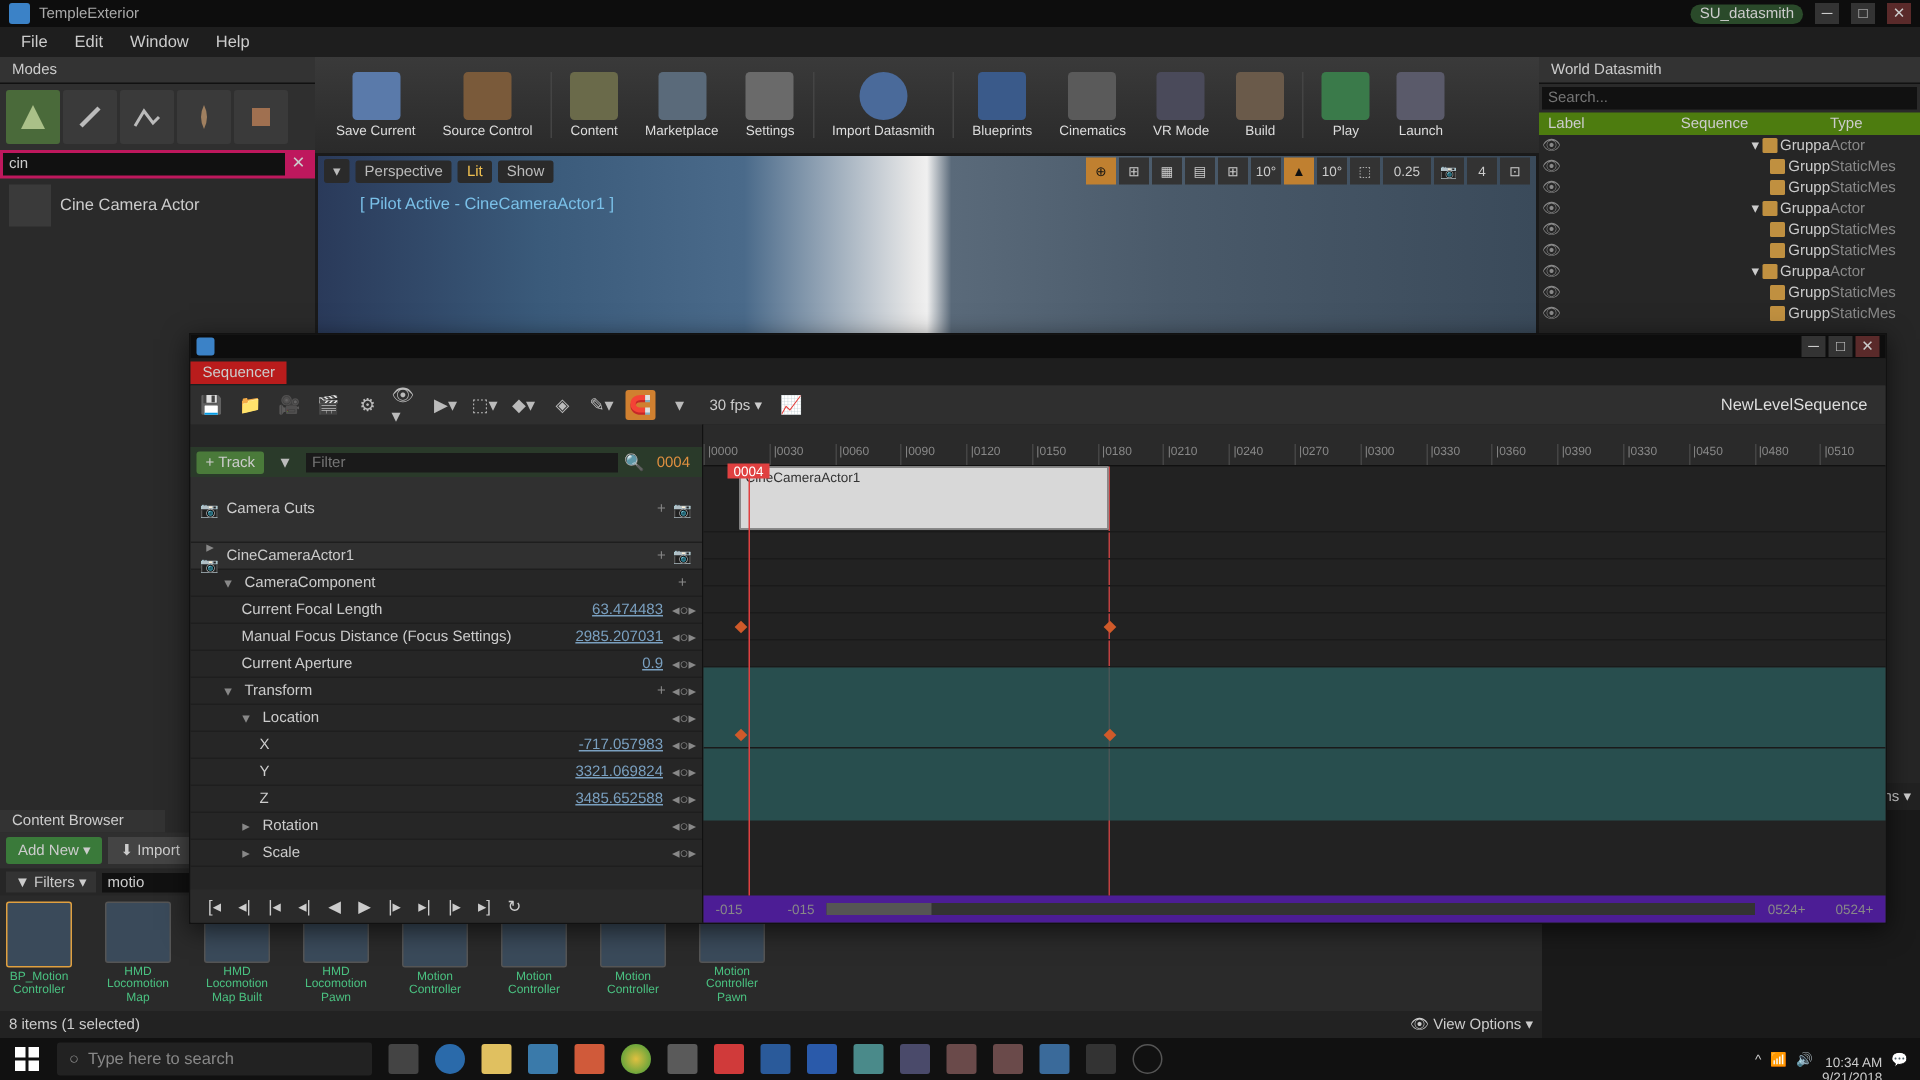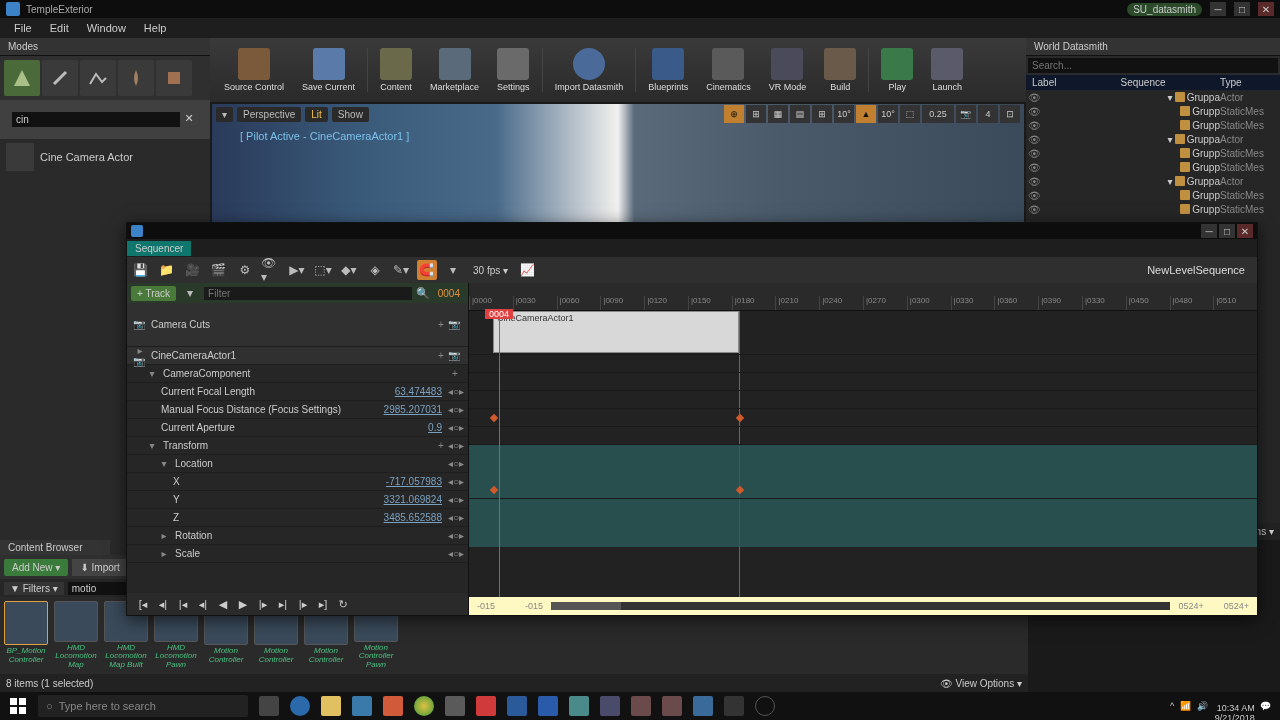--- a/index.html
+++ b/index.html
@@ -20,21 +20,21 @@
 
 
 .main-grid { display:flex; height:502px; }
 
 
 .left-col { width:210px; display:flex; flex-direction:column; background:#2a2a2a; }
 .panel-tab { background:#333; padding:3px 8px; font-size:10px; border-bottom:1px solid #111; display:flex; align-items:center; }
 .modes-bar { height:44px; background:#2f2f2f; display:flex; align-items:center; padding:2px 4px; gap:2px; }
 .mode-btn { width:36px; height:36px; background:#3a3a3a; border-radius:2px; display:flex; align-items:center; justify-content:center; }
 .mode-btn.active { background:#4a6a3a; }
-.search-row { display:flex; padding:12px; background:#404040; }
+.search-row { display:flex; padding:2px; background:#be185d; }
 .search-row input { flex:1; background:#111; border:none; color:#ccc; padding:2px 4px; font-size:10px; }
 .search-row .clear { width:18px; text-align:center; }
 .placed-item { display:flex; align-items:center; padding:4px 6px; gap:6px; }
 .placed-icon { width:28px; height:28px; background:#3a3a3a; }
 
 
 .center-col { flex:1; display:flex; flex-direction:column; }
 .toolbar { height:64px; background:linear-gradient(#3a3a3a,#2a2a2a); display:flex; align-items:center; padding:0 6px; gap:2px; }
 .tool-btn { display:flex; flex-direction:column; align-items:center; justify-content:center; padding:2px 8px; height:56px; }
 .tool-icon { width:32px; height:32px; background:#4a7aaa; border-radius:3px; margin-bottom:2px; }
@@ -49,48 +49,48 @@
 .vp-right-tools { margin-left:auto; display:flex; gap:2px; }
 .vp-rt-btn { width:20px; height:18px; background:#333; font-size:9px; display:flex; align-items:center; justify-content:center; }
 .vp-rt-btn.orange { background:#c08030; color:#111; }
 .viewport-canvas { width:100%; height:100%; background:linear-gradient(90deg,#2a3a5a 0%, #3a5a7a 18%, #4a6a8a 35%, #e8e8e8 49%, #f0f0f0 50%, #5a6a7a 52%, #4a5a6a 70%, #3a4a5a 100%); }
 .pilot-label { position:absolute; top:24px; left:20px; padding:2px 8px; color:#7ac0e8; font-size:11px; }
 
 
 .right-col { width:254px; display:flex; flex-direction:column; background:#2a2a2a; }
 .outliner-search { padding:2px; }
 .outliner-search input { width:100%; background:#111; border:none; padding:2px 4px; color:#ccc; font-size:10px; }
-.outliner-header { display:flex; background:#0f172a; padding:2px 0; font-size:10px; }
+.outliner-header { display:flex; background:#4d7c0f; padding:2px 0; font-size:10px; }
 .outliner-header .col-label { flex:0 0 40px; padding-left:6px; }
 .outliner-header .col-seq { flex:1; text-align:center; }
 .outliner-header .col-type { flex:0 0 60px; }
 .outliner-body { flex:1; overflow:hidden; background:#262626; }
 .outliner-row { display:flex; align-items:center; height:14px; font-size:10px; padding-left:2px; }
 .outliner-row .vis { width:14px; color:#888; }
 .outliner-row .tree { flex:1; display:flex; align-items:center; gap:2px; padding-left:50px;justify-content:flex-end; }
 .outliner-row .type { width:60px; color:#888; text-align:left; }
 .tree-icon { width:10px; height:10px; background:#c09040; border-radius:1px; }
 .outliner-footer { display:flex; padding:3px 6px; font-size:10px; background:#222; }
 .outliner-footer .view-opts { margin-left:auto; }
 
 
 .sequencer-panel { position:absolute; left:126px; top:222px; width:1132px; height:394px; background:#2a2a2a; border:1px solid #111; display:flex; flex-direction:column; box-shadow:0 4px 16px rgba(0,0,0,0.6); }
 .seq-titlebar { height:16px; background:#0d0d0d; display:flex; align-items:center; padding:0 4px; }
 .seq-titlebar .ue-logo-sm { width:12px; height:12px; background:#3b82c7; border-radius:2px; }
 .seq-titlebar .right { margin-left:auto; display:flex; gap:2px; }
 .seq-tab-row { height:18px; background:#1e1e1e; display:flex; align-items:center; }
-.seq-tab { background:#0f766e; padding:2px 8px; font-size:10px; }
+.seq-tab { background:#b91c1c; padding:2px 8px; font-size:10px; }
 .seq-toolbar { height:26px; background:#2f2f2f; display:flex; align-items:center; padding:0 4px; gap:6px; }
 .seq-tbtn { width:20px; height:20px; display:flex; align-items:center; justify-content:center; color:#bbb; font-size:12px; }
 .seq-tbtn.orange { background:#d08030; border-radius:2px; color:#111; }
 .seq-fps { font-size:10px; padding:0 4px; }
 .seq-name-right { margin-left:auto; font-size:11px; color:#ddd; padding-right:8px; }
 .seq-body { flex:1; display:flex; }
 .seq-left { width:342px; display:flex; flex-direction:column; background:#262626; border-right:1px solid #111; }
-.seq-track-hdr { height:20px; display:flex; align-items:center; padding:0 4px; gap:4px; background:#2a3a2a; }
+.seq-track-hdr { height:20px; display:flex; align-items:center; padding:0 4px; gap:4px; background:#2a3a2a;margin-top:15px; }
 .track-btn { background:#4a7a3a; padding:2px 6px; font-size:10px; border-radius:2px; }
 .seq-track-hdr input { flex:1; background:#1a1a1a; border:none; color:#ccc; padding:1px 4px; font-size:10px; }
 .seq-track-hdr .curframe { color:#e09040; font-size:10px; padding:0 4px; }
 .seq-tracks { flex:1; overflow:hidden; }
 .track-row { display:flex; align-items:center; height:18px; padding:0 6px; font-size:10px; border-bottom:1px solid #1e1e1e; }
 .track-row.tall { height:44px; }
 .track-row .t-icon { width:14px; text-align:center; color:#888; }
 .track-row .t-label { flex:1; padding-left:4px; }
 .track-row .t-val { color:#7aa0c0; text-decoration:underline; padding-right:6px; font-size:10px; }
 .track-row .t-key { width:14px; text-align:center; color:#888; }
@@ -107,34 +107,34 @@
 .playhead { position:absolute; top:0; bottom:0; width:1px; background:#e04040; z-index:5; }
 .playhead::before { content:attr(data-label); position:absolute; top:-2px; left:-14px; background:#e04040; color:#fff; font-size:9px; padding:0 4px; }
 .range-end { position:absolute; top:0; bottom:0; width:1px; background:#c04040; }
 .seq-lanes { flex:1; position:relative; }
 .lane { position:absolute; left:0; right:0; border-bottom:1px solid #1a1a1a; }
 .camera-clip { position:absolute; background:#d8d8d8; border:1px solid #888; font-size:9px; color:#333; padding:1px 3px; }
 .transform-block { position:absolute; background:#2a5a5a; opacity:0.8; }
 .keyframe { position:absolute; width:6px; height:6px; background:#d05a2a; transform:rotate(45deg); }
 .seq-playbar { height:22px; background:#2a2a2a; display:flex; align-items:center; padding:0 8px; gap:4px; }
 .play-btn { width:16px; height:16px; display:flex; align-items:center; justify-content:center; color:#ccc; font-size:11px; }
-.seq-rangebar { height:18px; background:#fef9c3; display:flex; align-items:center; padding:0 8px; font-size:9px; color:#888;justify-content:space-between; }
+.seq-rangebar { height:18px; background:#4c1d95; display:flex; align-items:center; padding:0 8px; font-size:9px; color:#888;justify-content:space-between; }
 .seq-rangebar .scrub { flex:1; height:8px; background:#333; margin:0 8px; position:relative; }
 .seq-rangebar .scrub-thumb { position:absolute; left:0; width:70px; height:8px; background:#555; }
 
 
 .content-browser { position:absolute; left:0; top:540px; width:1028px; height:152px; background:#2a2a2a; display:flex; flex-direction:column; }
 .cb-tab { background:#333; padding:2px 8px; font-size:10px; width:110px; }
 .cb-toolbar { height:24px; background:#2f2f2f; display:flex; align-items:center; padding:0 4px; gap:4px; }
 .addnew { background:#3a7a3a; padding:3px 8px; font-size:10px; border-radius:2px; }
 .import { background:#444; padding:3px 8px; font-size:10px; }
 .cb-filterbar { height:18px; background:#262626; display:flex; align-items:center; padding:0 4px; gap:4px; }
 .cb-filterbar .filters { background:#333; padding:1px 6px; font-size:10px; }
 .cb-filterbar input { background:#111; border:none; color:#ccc; padding:1px 4px; font-size:10px; width:80px; }
-.cb-grid { flex:1; display:flex; padding:4px; gap:6px; overflow:hidden;font-style:italic; }
+.cb-grid { flex:1; display:flex; padding:4px; gap:22px; overflow:hidden; }
 .asset { width:44px; display:flex; flex-direction:column; align-items:center; }
 .asset-thumb { width:44px; height:44px; background:#3a4a5a; border:1px solid #555; border-radius:2px; }
 .asset.selected .asset-thumb { border:1px solid #e0a040; }
 .asset-label { font-size:8px; color:#4ac080; text-align:center; margin-top:2px; line-height:1.1; }
 .cb-footer { height:18px; background:#222; display:flex; align-items:center; padding:0 6px; font-size:10px; }
 .cb-footer .view-opts { margin-left:auto; }
 
 
 .win-taskbar { position:absolute; left:0; bottom:0; width:1280px; height:28px; background:#111; display:flex; align-items:center; }
 .win-start { width:36px; height:28px; display:flex; align-items:center; justify-content:center; }
@@ -205,26 +205,26 @@
     </div>
     <div class="placed-item">
       <div class="placed-icon"></div>
       <span>Cine Camera Actor</span>
     </div>
   </div>
 
   <div class="center-col">
     <div class="toolbar">
       <div class="tool-btn">
+          <div class="tool-icon" style="background:#5a7aaa"></div>
+          <div class="tool-label">Save Current</div>
+        </div>
+      <div class="tool-btn">
           <div class="tool-icon" style="background:#7a5a3a"></div>
           <div class="tool-label">Source Control</div>
-        </div>
-      <div class="tool-btn">
-          <div class="tool-icon" style="background:#5a7aaa"></div>
-          <div class="tool-label">Save Current</div>
         </div>
       <div class="tool-sep"></div>
       <div class="tool-btn">
           <div class="tool-icon" style="background:#6a6a4a"></div>
           <div class="tool-label">Content</div>
         </div>
       <div class="tool-btn">
           <div class="tool-icon" style="background:#5a6a7a"></div>
           <div class="tool-label">Marketplace</div>
         </div>

